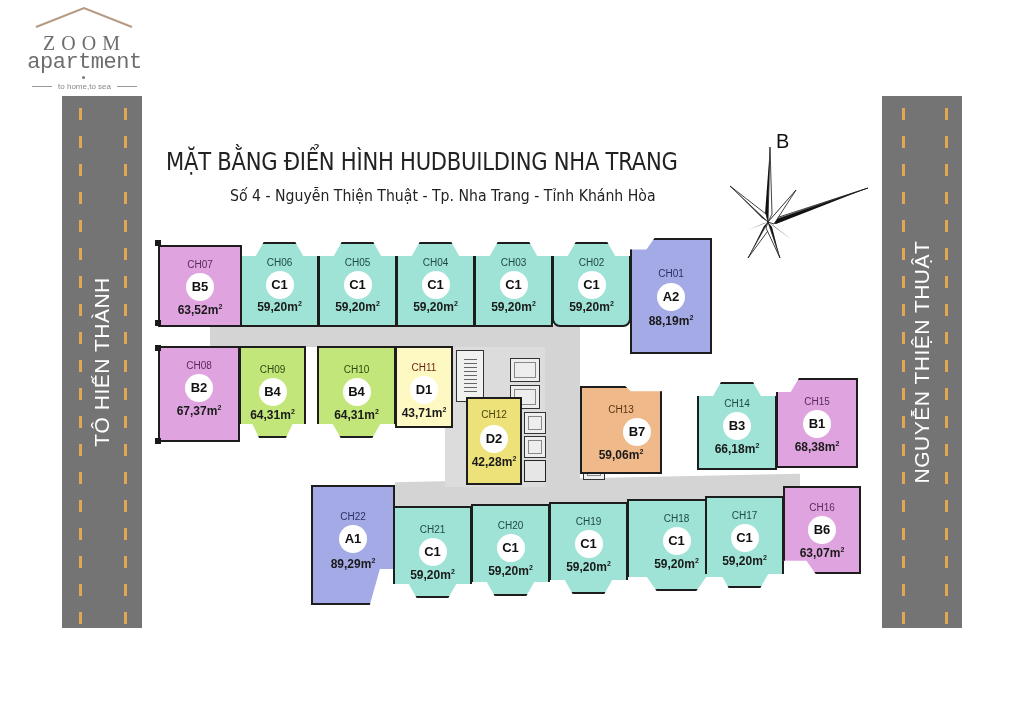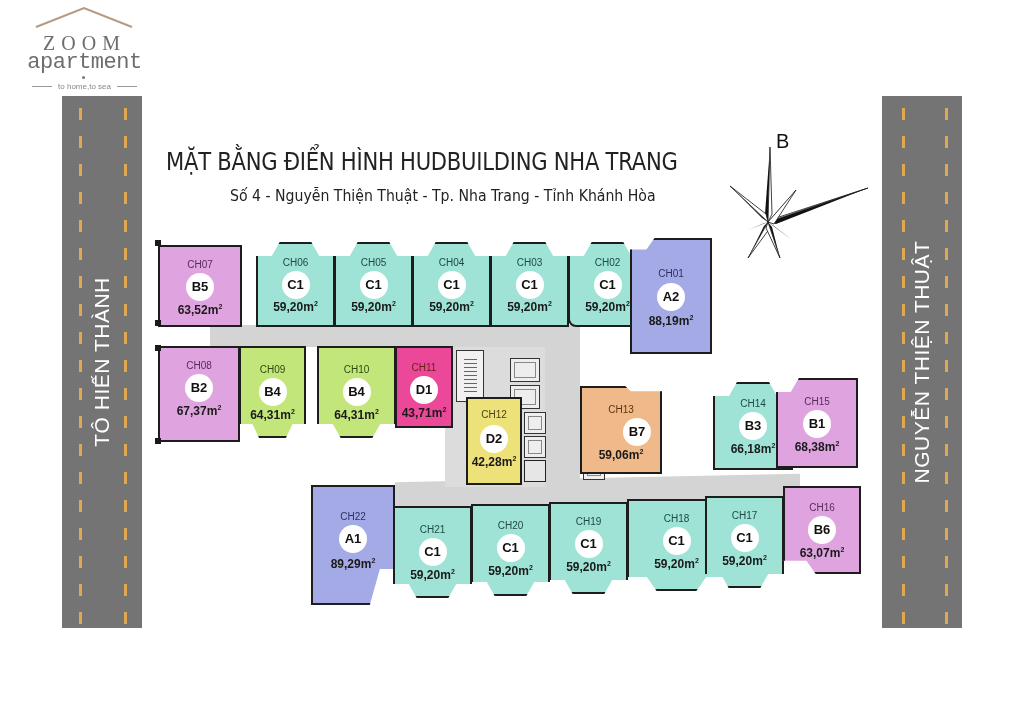--- a/index.html
+++ b/index.html
@@ -39,32 +39,32 @@
   .unit .code { position: absolute; left: 0; width: 100%; font-size: 10px; }
   .unit .badge { position: absolute; left: 50%; width: 28px; height: 28px; margin-left: -14px; border-radius: 50%;
     background: #ffffff; font-weight: bold; font-size: 13px; line-height: 28px; color: #111; }
   .unit .area { position: absolute; left: 0; width: 100%; font-weight: bold; font-size: 12px; color: #1a1a1a; }
   .unit .area sup { font-size: 7px; }
 
   .c-teal { background: #9ee3d6; }
   .c-pink { background: #dfa4df; }
   .c-blue { background: #a4aae6; }
   .c-green { background: #c3e67a; }
-  .c-salmon { background: #ec4899; }
+  .c-salmon { background: #fef9c3; }
   .c-yellow { background: #ede17a; }
   .c-orange { background: #f0b98a; }
   .c-teal .code { color: #214a44; }
   .c-pink .code { color: #5a2a5a; }
   .c-blue .code { color: #2b2f66; }
   .c-green .code { color: #2f4a10; }
   .c-salmon .code { color: #6a1e14; }
   .c-yellow .code { color: #4a4210; }
   .c-orange .code { color: #5a3410; }
 
-  .notch-top { clip-path: polygon(0 14px, 20% 14px, 30% 0, 70% 0, 80% 14px, 100% 14px, 100% 100%, 0 100%); margin-left: 16px; }
+  .notch-top { clip-path: polygon(0 14px, 20% 14px, 30% 0, 70% 0, 80% 14px, 100% 14px, 100% 100%, 0 100%); }
   .notch-bottom { clip-path: polygon(0 0, 100% 0, 100% calc(100% - 14px), 80% calc(100% - 14px), 70% 100%, 30% 100%, 20% calc(100% - 14px), 0 calc(100% - 14px)); }
 
   .service { position: absolute; background: #e6e6e6; border: 1.5px solid #222; }
   .elevator { position: absolute; background: #eeeeee; border: 1.5px solid #333; }
   .elevator::after { content: ""; position: absolute; inset: 3px; border: 1px solid #888; }
   .stair { position: absolute; background: #f1f1f1; border: 1.5px solid #333; }
   .stair::after { content: ""; position: absolute; left: 25%; right: 25%; top: 8px; bottom: 8px;
     background: repeating-linear-gradient(to bottom, #666 0 1px, transparent 1px 4px); }
 </style>
 </head>

